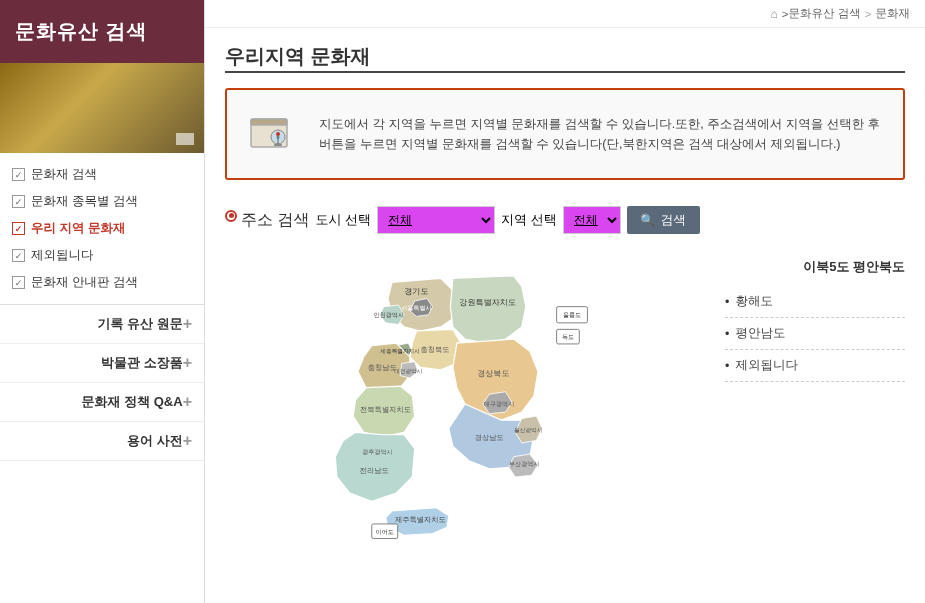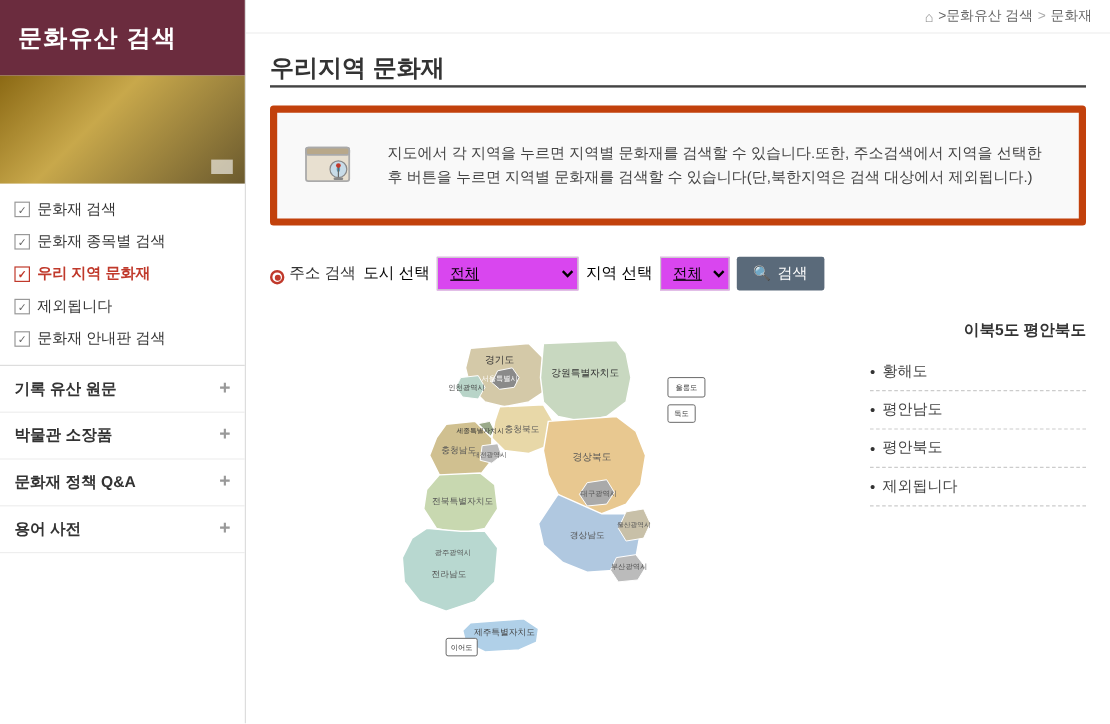--- a/index.html
+++ b/index.html
@@ -59,21 +59,21 @@
       align-items: center;
       justify-content: center;
       font-size: 9px;
       color: #666;
       flex-shrink: 0;
     }
     .nav-item.active .check-icon { border-color: #c0392b; color: #c0392b; }
     .sidebar-section {
       display: flex;
       align-items: center;
-      justify-content: space-between;
+      justify-content: flex-end;
       padding: 10px 12px;
       font-size: 13px;
       font-weight: bold;
       color: #333;
       cursor: pointer;
       border-bottom: 1px solid #eee;
     }
     .sidebar-section .plus-icon {
       font-size: 16px;
       color: #999;
@@ -107,21 +107,21 @@
       font-size: 20px;
       font-weight: bold;
       color: #333;
       margin-bottom: 15px;
       padding-bottom: 1px;
       border-bottom: 2px solid #444;
     }
 
     .info-box {
       background: #f9f9f9;
-      border: 6px solid #c2410c;
+      border: 2px solid #c2410c;
       border-radius: 3px;
       padding: 14px 16px;
       display: flex;
       align-items: center;
       gap: 16px;
       margin-bottom: 18px;
     }
     .info-icon {
       width: 60px;
       height: 60px;
@@ -138,23 +138,23 @@
 
     .search-bar {
       display: flex;
       align-items: center;
       gap: 6px;
       margin-bottom: 16px;
       padding: 8px 0;
     }
     .radio-label {
       display: flex;
-      align-items: flex-end;
+      align-items: flex-start;
       gap: 4px;
-      font-size: 13px;
+      font-size: 16px;
       color: #333;
     }
     .radio-dot {
       width: 12px;
       height: 12px;
       border-radius: 50%;
       border: 2px solid #c0392b;
       background: #fff;
       display: flex;
       align-items: center;
@@ -390,19 +390,18 @@
           <text x="557" y="240" font-size="7.5" fill="#333" text-anchor="middle" font-family="'Malgun Gothic',sans-serif">독도</text>
           <text x="331" y="480" font-size="7.5" fill="#333" text-anchor="middle" font-family="'Malgun Gothic',sans-serif">이어도</text>
         </svg>
       </div>
 
       <div class="north-panel">
         <div class="north-title">이북5도 평안북도</div>
         <ul class="north-list" id="north-list">
             <li>황해도</li>
             <li>평안남도</li>
-            <li>평안북도</li>
             <li>제외됩니다</li>
           </ul>
       </div>
     </div>
   </div>
 </div>
 
 </body></html>

